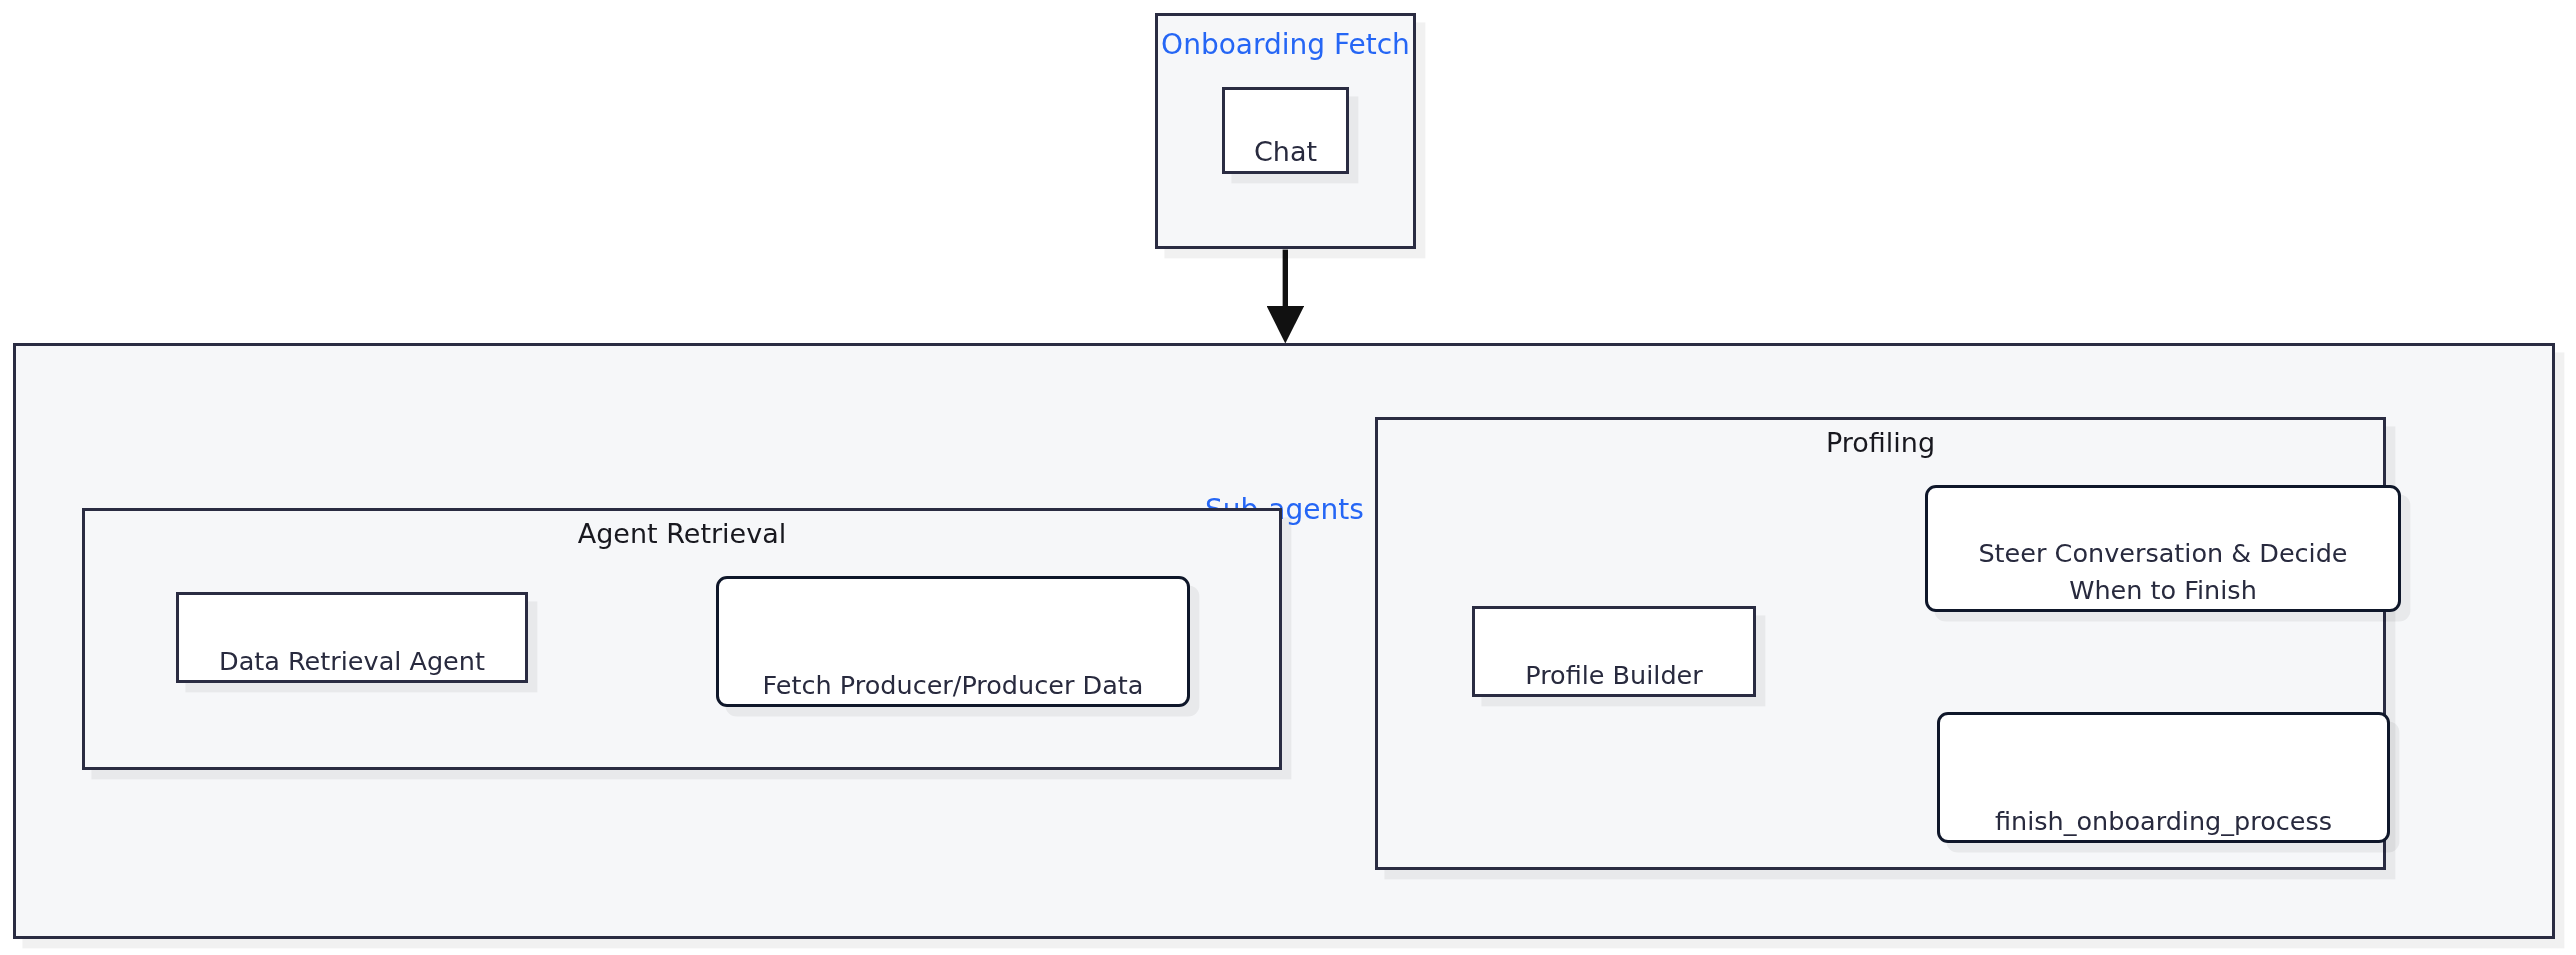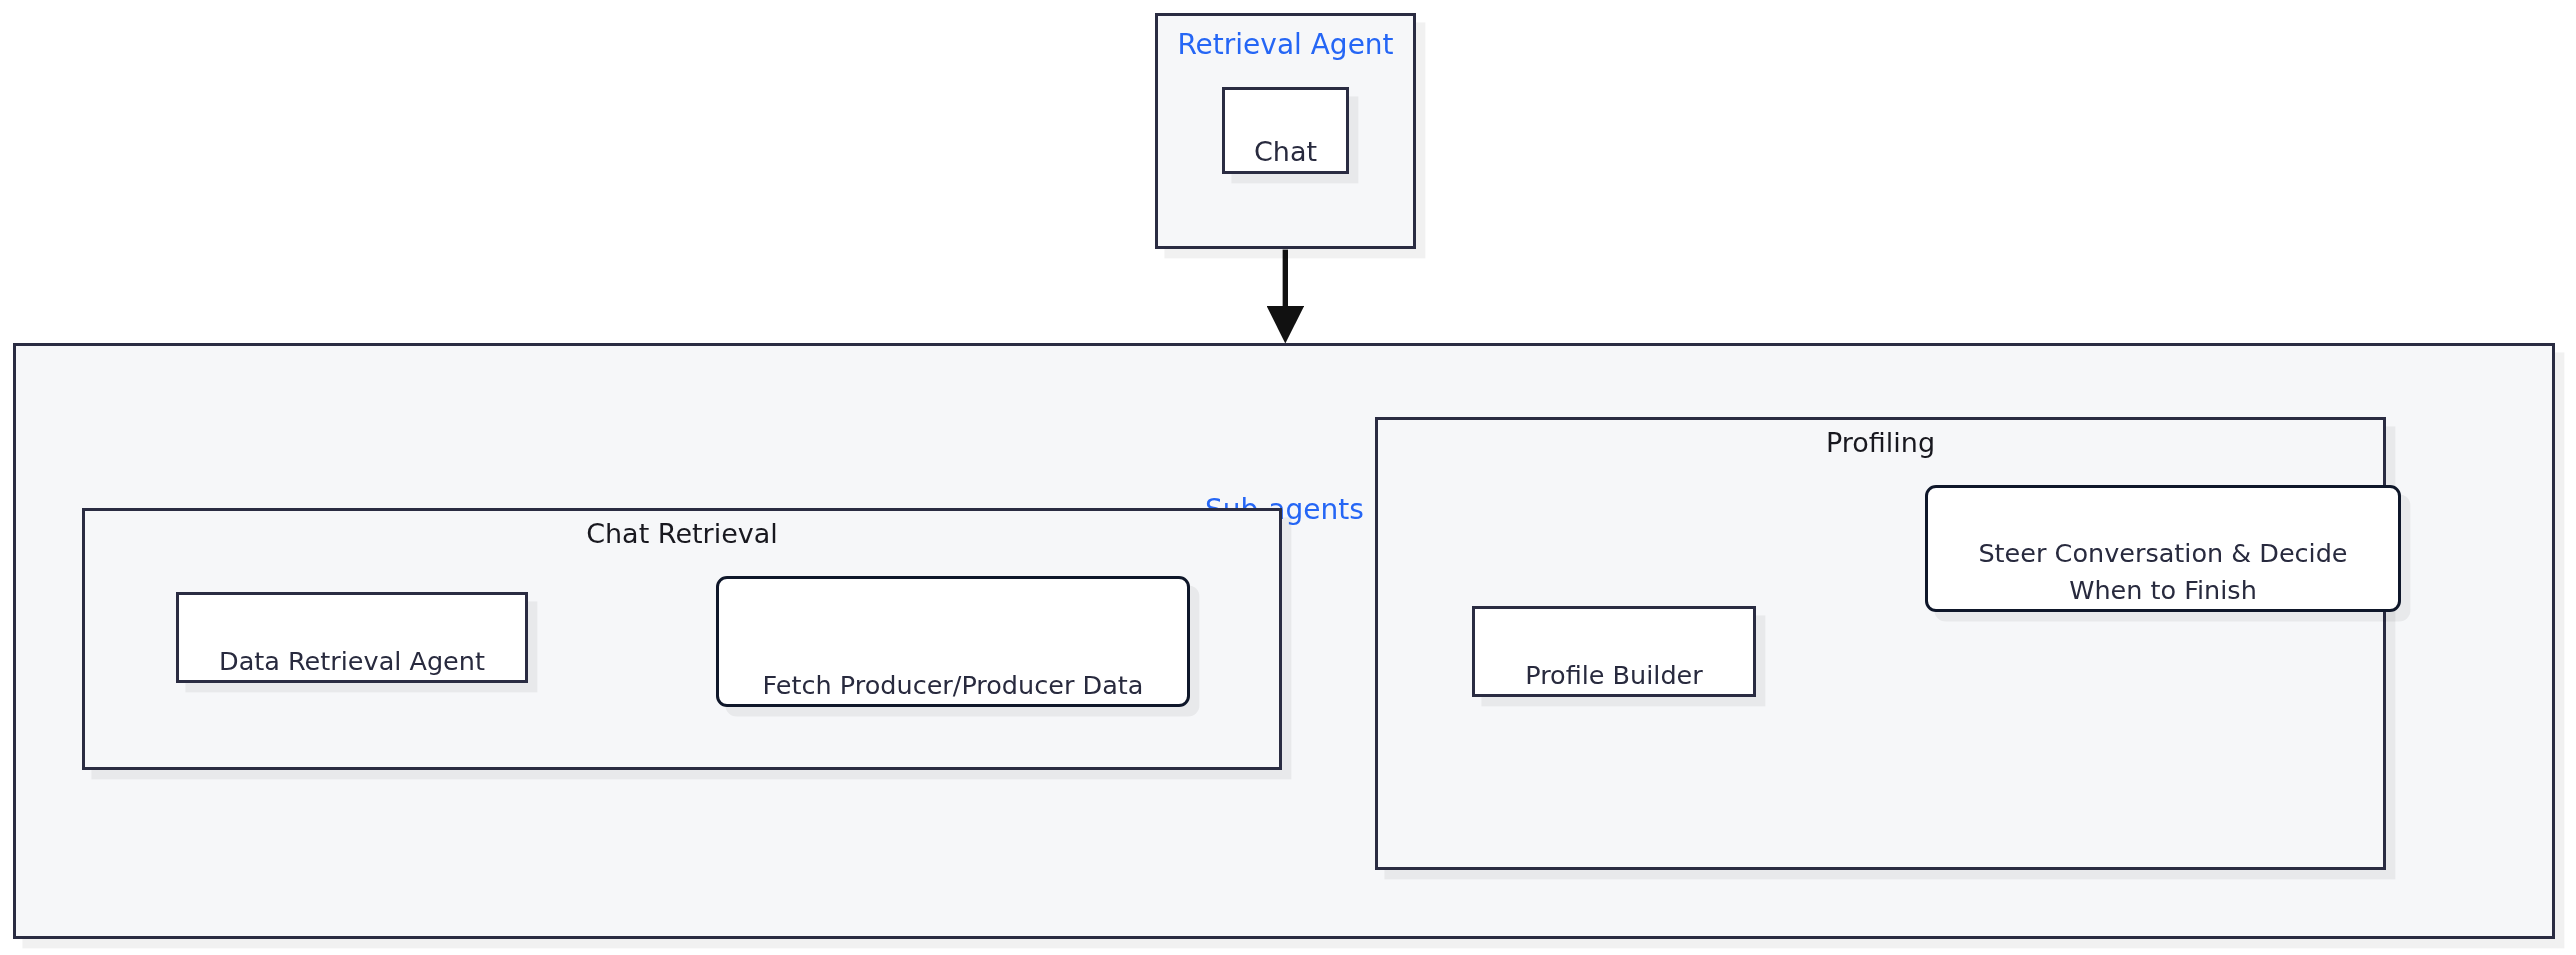--- a/index.html
+++ b/index.html
@@ -99,33 +99,33 @@
     <path d="M 1916 372 L 1916 498" stroke="#111111" stroke-width="8" fill="none" marker-end="url(#arrowhead)"></path>
 
     <path d="M 786 951 L 1068 951" stroke="#111111" stroke-width="8" fill="none"></path>
 
     <path d="M 2556 903 C 2660 820 2760 818 2870 818" stroke="#111111" stroke-width="9" fill="none" stroke-linecap="round"></path>
 
     <path d="M 2556 1039 C 2665 1130 2775 1160 2888 1160" stroke="#111111" stroke-width="9" fill="none" stroke-linecap="round"></path>
   </svg>
 
   <div class="cluster" id="cluster-onboarding">
-    <div class="cluster-title accent" id="title-onboarding">Retrieval Agent</div>
+    <div class="cluster-title accent" id="title-onboarding">Onboarding Fetch</div>
   </div>
 
   <div class="node rect" id="node-chat">
     <span class="node-label">Chat</span>
   </div>
 
   <div class="cluster" id="cluster-subagents">
     <div class="cluster-title accent" id="title-subagents">Sub-agents</div>
   </div>
 
   <div class="cluster" id="cluster-dataretrieval">
-    <div class="cluster-title plain" id="title-dataretrieval">Chat Retrieval</div>
+    <div class="cluster-title plain" id="title-dataretrieval">Agent Retrieval</div>
   </div>
 
   <div class="node rect" id="node-dra">
     <span class="node-label">Data Retrieval Agent</span>
   </div>
 
   <div class="node round" id="node-fetch">
     <span class="node-label">Fetch Producer/Producer Data</span>
   </div>
 
@@ -134,15 +134,18 @@
   </div>
 
   <div class="node rect" id="node-profilebuilder">
     <span class="node-label">Profile Builder</span>
   </div>
 
   <div class="node round" id="node-steer">
     <span class="node-label">Steer Conversation &amp; Decide When to Finish</span>
   </div>
 
+  <div class="node round" id="node-finish">
+    <span class="node-label">finish_onboarding_process</span>
+  </div>
 
 </div>
 
 
 </body></html>

